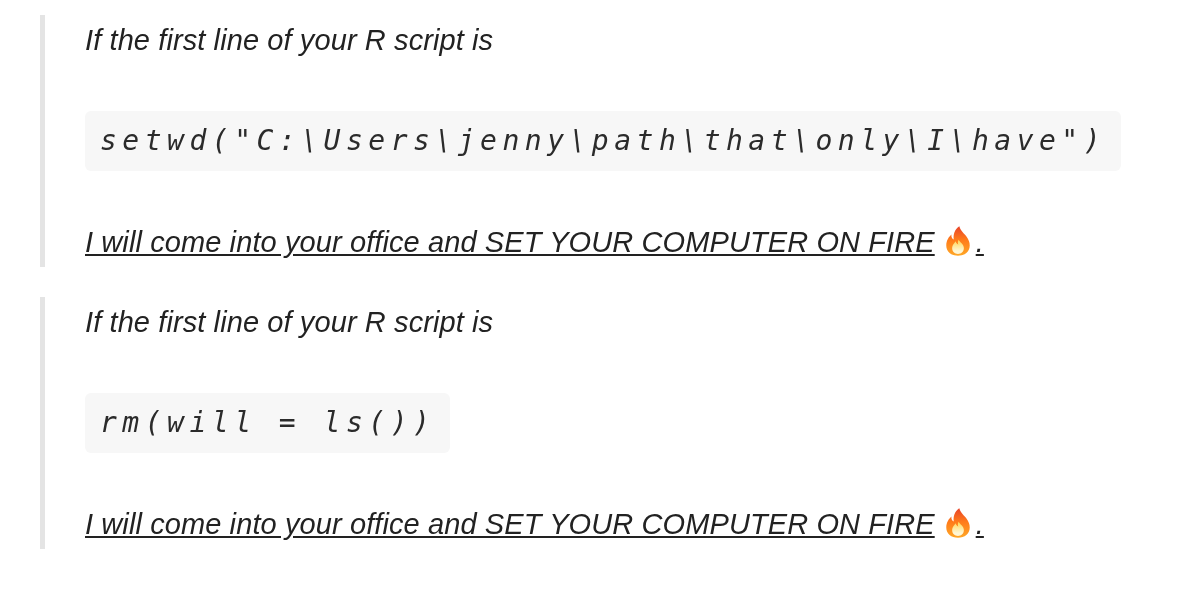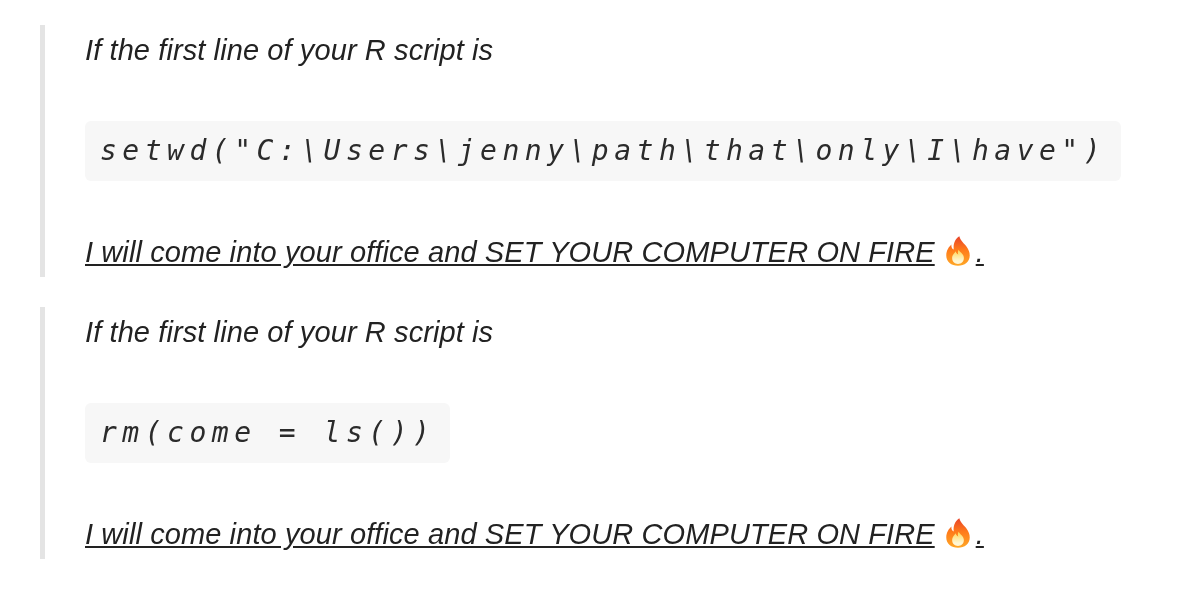--- a/index.html
+++ b/index.html
@@ -9,21 +9,21 @@
     background: #ffffff;
   }
   body {
     width: 1200px;
     height: 592px;
     overflow: hidden;
     font-family: "Liberation Sans", sans-serif;
     color: #222222;
   }
   main.article {
-    padding: 25px 40px 0 40px;
+    padding: 15px 40px 0 40px;
   }
   blockquote.quote {
     margin: 0 0 30px 0;
     border-left: 5px solid #e4e4e4;
     padding: 0 0 0 40px;
     font-style: italic;
   }
   p.quote-line {
     font-size: 29px;
     line-height: 50px;
@@ -88,20 +88,20 @@
     <p class="quote-line">If the first line of your R script is</p>
     <pre class="code-block"><code>setwd("C:\Users\jenny\path\that\only\I\have")</code></pre>
     <p class="quote-line last"><span>I will come into your office and SET YOUR COMPUTER ON FIRE</span><svg class="emoji" viewBox="0 0 36 36">
           <path fill="url(#flame-outer)" d="M19.5 1.5 C21 7 25 9.5 27.5 13 C30 16.5 31.2 19.5 31.2 23 C31.2 30 25.5 34.5 18 34.5 C10.5 34.5 4.8 30 4.8 23 C4.8 17.5 7.8 13.3 10.6 10.8 C10.3 13.4 11.2 15.4 13.2 16.4 C12.6 10.8 14 5 19.5 1.5 Z"></path>
           <path fill="url(#flame-inner)" d="M18.6 16.5 C20.6 19.8 24.6 21.4 24.6 25.9 C24.6 29.9 21.8 32.6 18 32.6 C14.2 32.6 11.4 29.9 11.4 25.9 C11.4 22.4 13.9 20.9 15.4 18.3 C15.9 20.3 16.9 21.3 18.3 21.8 C17.6 20 17.8 18.3 18.6 16.5 Z"></path>
         </svg><span>.</span></p>
   </blockquote>
 
   <blockquote class="quote">
     <p class="quote-line">If the first line of your R script is</p>
-    <pre class="code-block"><code>rm(come = ls())</code></pre>
+    <pre class="code-block"><code>rm(will = ls())</code></pre>
     <p class="quote-line last"><span>I will come into your office and SET YOUR COMPUTER ON FIRE</span><svg class="emoji" viewBox="0 0 36 36">
           <path fill="url(#flame-outer)" d="M19.5 1.5 C21 7 25 9.5 27.5 13 C30 16.5 31.2 19.5 31.2 23 C31.2 30 25.5 34.5 18 34.5 C10.5 34.5 4.8 30 4.8 23 C4.8 17.5 7.8 13.3 10.6 10.8 C10.3 13.4 11.2 15.4 13.2 16.4 C12.6 10.8 14 5 19.5 1.5 Z"></path>
           <path fill="url(#flame-inner)" d="M18.6 16.5 C20.6 19.8 24.6 21.4 24.6 25.9 C24.6 29.9 21.8 32.6 18 32.6 C14.2 32.6 11.4 29.9 11.4 25.9 C11.4 22.4 13.9 20.9 15.4 18.3 C15.9 20.3 16.9 21.3 18.3 21.8 C17.6 20 17.8 18.3 18.6 16.5 Z"></path>
         </svg><span>.</span></p>
   </blockquote>
 
 </main>
 
 </body></html>

